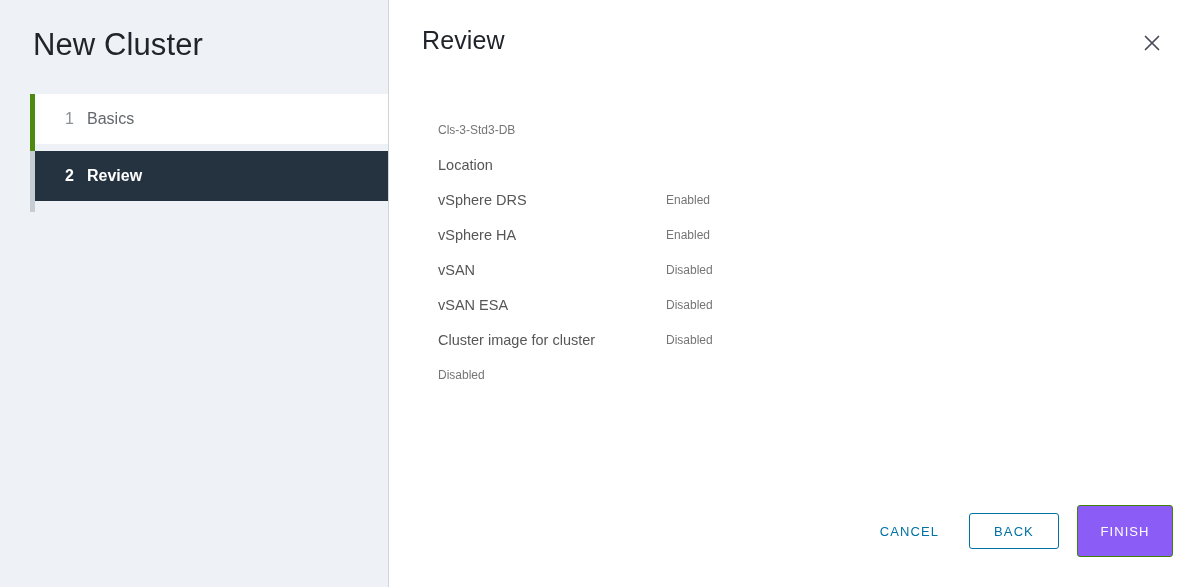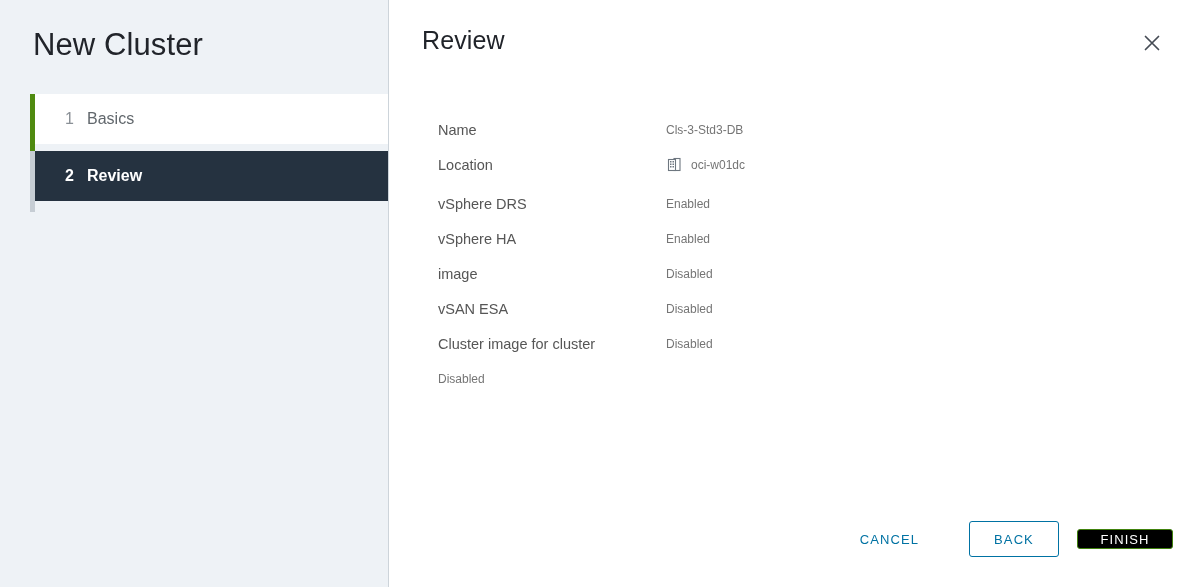--- a/index.html
+++ b/index.html
@@ -203,29 +203,28 @@
   }
 
   .btn-outline {
     background: #ffffff;
     border: 1px solid #0072a3;
     border-radius: 3px;
     color: #0072a3;
     height: 36px;
     min-width: 90px;
     padding: 0 18px;
-    margin-left: 20px;
   }
 
   .btn-solid {
-    background: #000000;
+    background: #8b5cf6;
     border: 1px solid #40820d;
     border-radius: 3px;
     color: #ffffff;
-    height: 20px;
+    height: 52px;
     min-width: 96px;
     padding: 0 18px;
   }
 </style>
 </head>
 <body>
 
 <div class="wizard">
 
   <div class="sidebar">
@@ -256,61 +255,45 @@
           <path d="M2.5 2.5 L15.5 15.5 M15.5 2.5 L2.5 15.5" stroke="#454b54" stroke-width="1.7" stroke-linecap="round" fill="none"></path>
         </svg>
       </span>
     </button>
 
     <div class="page-title">Review</div>
 
     <div class="details">
 
       <div class="detail-row">
-        <div class="detail-label">Name</div>
         <div class="detail-value">
           <span>Cls-3-Std3-DB</span>
         </div>
       </div>
 
       <div class="detail-row">
         <div class="detail-label">Location</div>
-        <div class="detail-value">
-          <span class="dc-icon">
-            <svg width="17" height="17" viewBox="0 0 17 17" aria-hidden="true">
-              <rect x="8" y="2.5" width="6" height="12" fill="#ffffff" stroke="#6e7780" stroke-width="1.1"></rect>
-              <rect x="2.5" y="3.5" width="7" height="11" fill="#ffffff" stroke="#6e7780" stroke-width="1.1"></rect>
-              <rect x="4" y="5" width="1.5" height="1.5" fill="#6e7780"></rect>
-              <rect x="6.5" y="5" width="1.5" height="1.5" fill="#6e7780"></rect>
-              <rect x="4" y="7.5" width="1.5" height="1.5" fill="#6e7780"></rect>
-              <rect x="6.5" y="7.5" width="1.5" height="1.5" fill="#6e7780"></rect>
-              <rect x="4" y="10" width="1.5" height="1.5" fill="#6e7780"></rect>
-              <rect x="6.5" y="10" width="1.5" height="1.5" fill="#6e7780"></rect>
-            </svg>
-          </span>
-          <span>oci-w01dc</span>
-        </div>
       </div>
 
       <div class="detail-row">
         <div class="detail-label">vSphere DRS</div>
         <div class="detail-value">
           <span>Enabled</span>
         </div>
       </div>
 
       <div class="detail-row">
         <div class="detail-label">vSphere HA</div>
         <div class="detail-value">
           <span>Enabled</span>
         </div>
       </div>
 
       <div class="detail-row">
-        <div class="detail-label">image</div>
+        <div class="detail-label">vSAN</div>
         <div class="detail-value">
           <span>Disabled</span>
         </div>
       </div>
 
       <div class="detail-row">
         <div class="detail-label">vSAN ESA</div>
         <div class="detail-value">
           <span>Disabled</span>
         </div>

